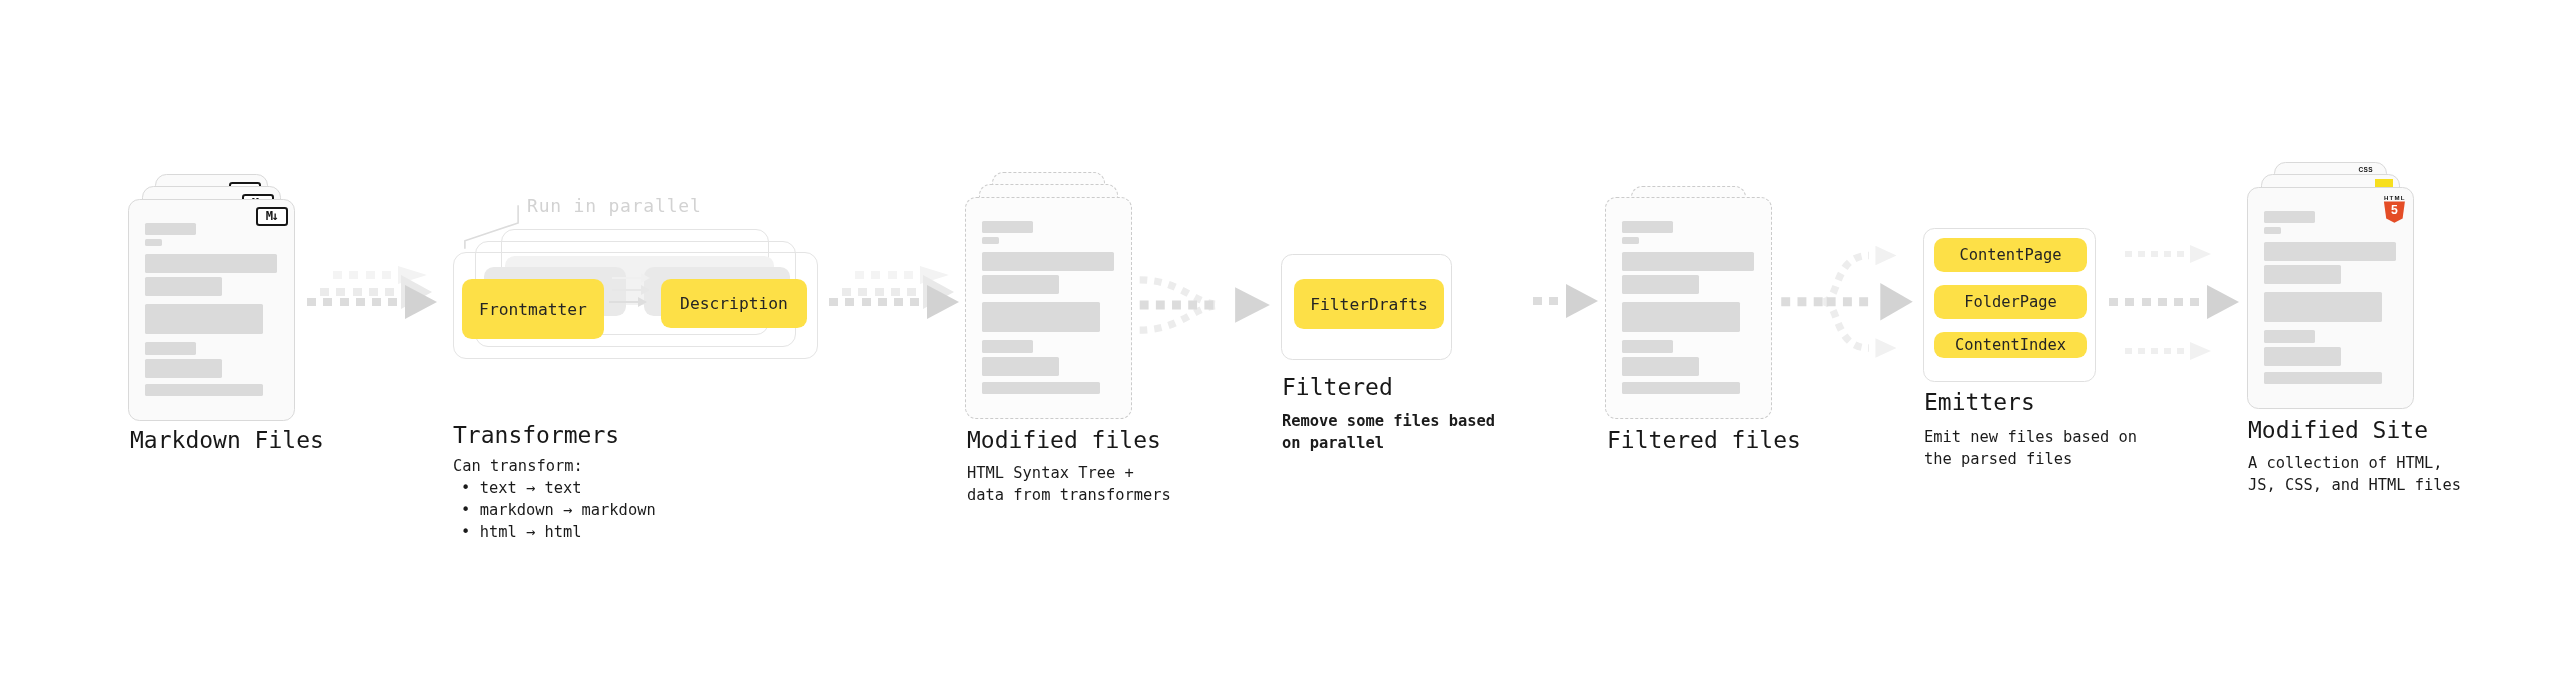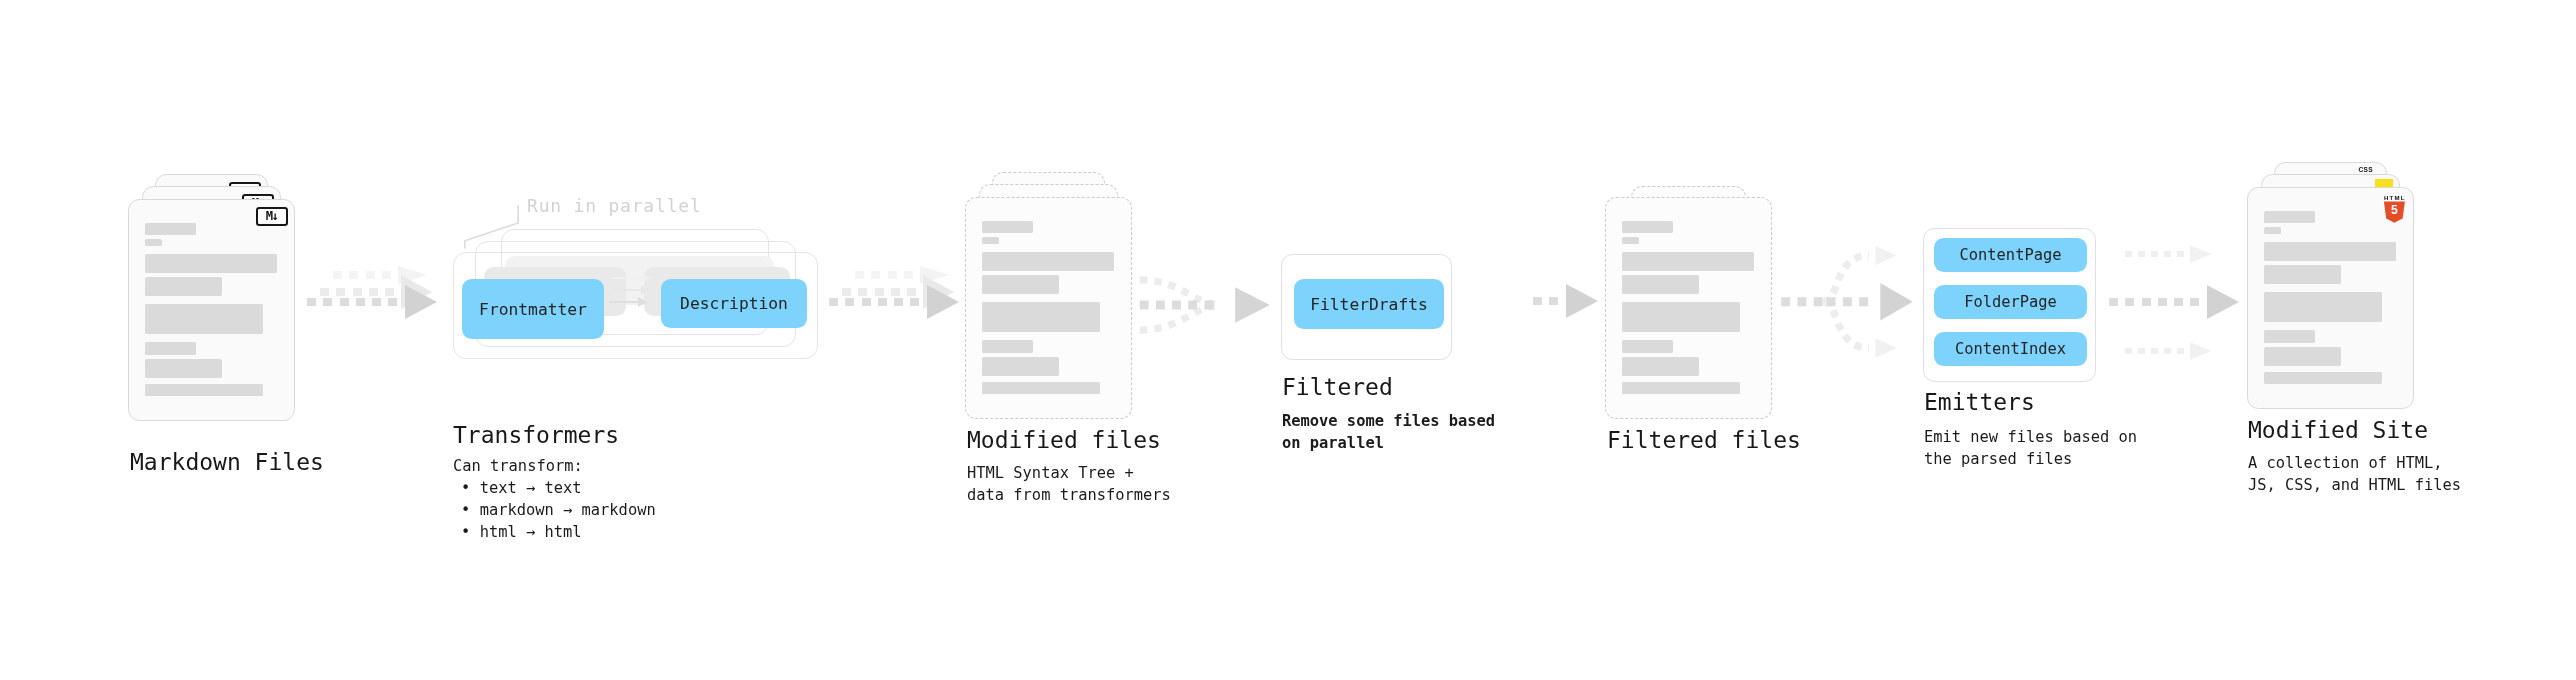--- a/index.html
+++ b/index.html
@@ -56,21 +56,21 @@
   .dash.sm { width:6.5px; height:6.5px; margin-right:6.5px; }
   .head { width:0; height:0; border-top:17px solid transparent; border-bottom:17px solid transparent; }
   .head.sm { border-top-width:9.8px; border-bottom-width:9.8px; }
   .c1 .dash { background:#dcdcdc; } .c1 .head { border-left:32.5px solid #d2d2d2; }
   .c2 .dash { background:#ebebeb; } .c2 .head { border-left:31px solid #e9e9e9; }
   .c3 .dash { background:#f4f4f4; } .c3 .head { border-left:29px solid #f3f3f3; }
   .cf .dash { background:#efefef; } .cf .head { border-left:21px solid #f1f1f1; }
 
   
   .tf-box { position:absolute; border:1.6px solid #e4e4e4; border-radius:13px; background:transparent; }
-  .pill { position:absolute; background:#7dd3fc; border-radius:9.8px;
+  .pill { position:absolute; background:#fde047; border-radius:9.8px;
           display:flex; align-items:center; justify-content:center; font-size:16.3px; color:#242424; }
   .pill.ghost1 { background:#e9e9e9; }
   .pill.ghost2 { background:#f2f2f2; }
   .mini-arrow { position:absolute; display:flex; align-items:center; }
   .mini-arrow .line { width:29px; height:2.4px; }
   .mini-arrow .tri { width:0; height:0; border-top:5.7px solid transparent; border-bottom:5.7px solid transparent; }
   .ma1 .line { background:#f0f0f0; } .ma1 .tri { border-left:9.8px solid #f0f0f0; }
   .ma2 .line { background:#e7e7e7; } .ma2 .tri { border-left:9.8px solid #e7e7e7; }
   .ma3 .line { background:#dedede; } .ma3 .tri { border-left:9.8px solid #dedede; }
   .annotation { position:absolute; font-size:18px; color:#d2d2d2; letter-spacing:0.8px; white-space:nowrap; }
@@ -95,21 +95,21 @@
         <div class="bar b2"></div>
       <div class="bar b3"></div>
         <div class="bar b4"></div>
       <div class="bar b5"></div>
         <div class="bar b6"></div>
       <div class="bar b7"></div>
         <div class="bar b8"></div>
     </div>
   </div>
 </div>
-<div class="caption" style="left:130px; top:448px;">Markdown Files</div>
+<div class="caption" style="left:130px; top:426px;">Markdown Files</div>
 
 <div class="dash-arrow c3" style="left:333px; top:266px;">
   <span class="dash"></span>
     <span class="dash"></span>
     <span class="dash"></span>
     <span class="dash"></span>
     <span class="head sm"></span>
 </div>
 <div class="dash-arrow c2" style="left:320px; top:275px;">
   <span class="dash"></span>
@@ -258,21 +258,21 @@
   <path d="M4,81 H56" stroke="#dcdcdc" stroke-width="11" stroke-dasharray="11 9" fill="none"></path>
   <path d="M60,81 H118" stroke="#dcdcdc" stroke-width="11" stroke-dasharray="11 9" fill="none"></path>
   <polygon points="120,12 146,24 120,36" fill="#f1f1f1"></polygon>
   <polygon points="120,126 146,138 120,150" fill="#f1f1f1"></polygon>
   <polygon points="126,58 166,81 126,104" fill="#d3d3d3"></polygon>
 </svg>
 
 <div class="container-box" style="left:1923px; top:228px; width:173px; height:154px;"></div>
 <div class="pill" style="left:1934px; top:238px; width:153px; height:34px; font-size:15.4px;">ContentPage</div>
 <div class="pill" style="left:1934px; top:285px; width:153px; height:34px; font-size:15.4px;">FolderPage</div>
-<div class="pill" style="left:1934px; top:332px; width:153px; height:34px; font-size:15.4px;">ContentIndex</div>
+<div class="pill" style="left:1934px; top:332px; width:153px; height:26px; font-size:15.4px;">ContentIndex</div>
 <div class="caption" style="left:1924px; top:388px;">Emitters</div>
 <div class="desc" style="left:1924px; top:426px;">
   <div>Emit new files based on</div>
   <div>the parsed files</div>
 </div>
 
 <div class="dash-arrow cf" style="left:2125px; top:245px;">
   <span class="dash sm"></span>
     <span class="dash sm"></span>
     <span class="dash sm"></span>

